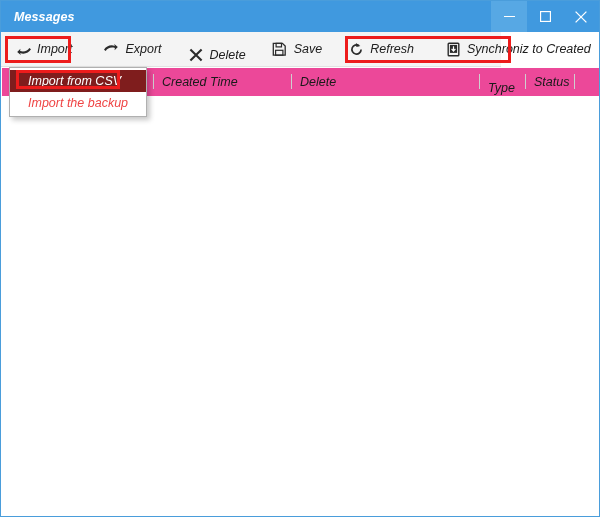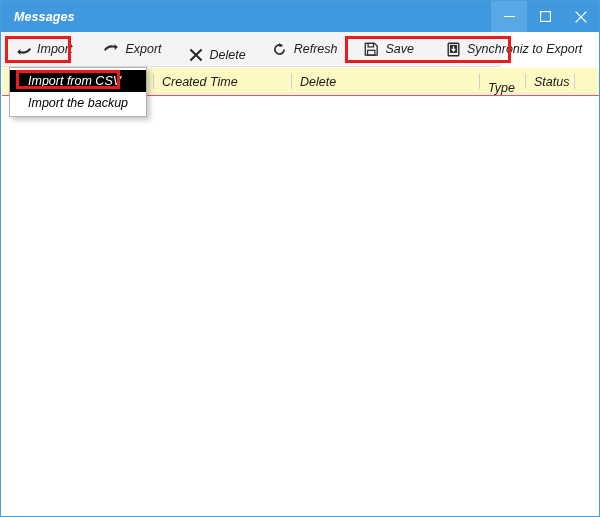--- a/index.html
+++ b/index.html
@@ -111,22 +111,22 @@
   #tb-save { margin-left: 8px; }
   #tb-sync { margin-left: 16px; padding: 0 8px 0 6px; }
 
   
   #col-header {
     position: absolute;
     left: 1px;
     top: 67px;
     width: 597px;
     height: 28px;
-    background: #fef9c3;
-    border-bottom: 1px solid #ec4899;
+    background: #ec4899;
+    border-bottom: 6px solid #ec4899;
     box-sizing: border-box;
   }
   .col {
     position: absolute;
     top: 0;
     height: 27px;
     display: flex;
     align-items: center;
     font-size: 12.5px;
     color: #1a1a1a;
@@ -163,26 +163,26 @@
     padding: 2px 0;
     box-sizing: border-box;
     z-index: 40;
   }
   .menu-item {
     height: 22px;
     display: flex;
     align-items: center;
     padding-left: 18px;
     font-size: 12.5px;
-    color: #000000;
+    color: #ef4444;
     white-space: nowrap;
     box-sizing: border-box;
   }
   .menu-item.selected {
-    background: #000000;
+    background: #7f1d1d;
     color: #ffffff;
   }
 
   
   .anno {
     position: absolute;
     border: 3px solid #ed1c1c;
     box-sizing: border-box;
     pointer-events: none;
     z-index: 60;
@@ -240,50 +240,50 @@
 
     <div class="tb-item" id="tb-delete">
       <span class="tb-icon">
         <svg width="14" height="14" viewBox="0 0 14 14" aria-hidden="true">
           <path d="M1.4 1.4 L12.6 12.6 M12.6 1.4 L1.4 12.6" stroke="#2b2b2b" stroke-width="2.1" fill="none" stroke-linecap="butt"></path>
         </svg>
       </span>
       <span class="tb-label">Delete</span>
     </div>
 
-    <div class="tb-item" id="tb-refresh">
-      <span class="tb-icon">
-        <svg width="15" height="15" viewBox="0 0 15 15" aria-hidden="true">
-          <path d="M12.1 7.5 A4.6 4.6 0 1 1 10.0 3.6" stroke="#2b2b2b" stroke-width="1.7" fill="none" stroke-linecap="butt"></path>
-          <path d="M6.9 1.0 L11.3 3.9 L7.4 5.1 Z" fill="#2b2b2b"></path>
-        </svg>
-      </span>
-      <span class="tb-label">Refresh</span>
-    </div>
-
     <div class="tb-item" id="tb-save">
       <span class="tb-icon">
         <svg width="15" height="15" viewBox="0 0 15 15" aria-hidden="true">
           <path d="M1.3 1.3 H10.4 L13.2 4.1 V13.2 H1.3 Z" fill="none" stroke="#2b2b2b" stroke-width="1.3"></path>
           <rect x="4.1" y="1.3" width="5.4" height="3.6" fill="none" stroke="#2b2b2b" stroke-width="1.2"></rect>
           <rect x="3.6" y="8.3" width="7.3" height="4.9" fill="none" stroke="#2b2b2b" stroke-width="1.2"></rect>
         </svg>
       </span>
       <span class="tb-label">Save</span>
     </div>
 
+    <div class="tb-item" id="tb-refresh">
+      <span class="tb-icon">
+        <svg width="15" height="15" viewBox="0 0 15 15" aria-hidden="true">
+          <path d="M12.1 7.5 A4.6 4.6 0 1 1 10.0 3.6" stroke="#2b2b2b" stroke-width="1.7" fill="none" stroke-linecap="butt"></path>
+          <path d="M6.9 1.0 L11.3 3.9 L7.4 5.1 Z" fill="#2b2b2b"></path>
+        </svg>
+      </span>
+      <span class="tb-label">Refresh</span>
+    </div>
+
     <div class="tb-item" id="tb-sync">
       <span class="tb-icon">
         <svg width="15" height="15" viewBox="0 0 15 15" aria-hidden="true">
           <rect x="2.2" y="1.2" width="10.6" height="12.6" rx="0.8" fill="none" stroke="#2b2b2b" stroke-width="1.4"></rect>
           <rect x="3.9" y="2.9" width="7.2" height="8.0" fill="#2b2b2b"></rect>
           <path d="M7.5 4.2 L7.5 8.6 M5.6 6.9 L7.5 9.1 L9.4 6.9" stroke="#ffffff" stroke-width="1.2" fill="none"></path>
         </svg>
       </span>
-      <span class="tb-label">Synchroniz to Export</span>
+      <span class="tb-label">Synchroniz to Created</span>
     </div>
   </div>
 
   <div id="col-header">
     <div class="col-sep" style="left:151px;"></div>
     <div class="col" style="left:151px;">
       <span class="col-label">Created Time</span>
     </div>
 
     <div class="col-sep" style="left:289px;"></div>

